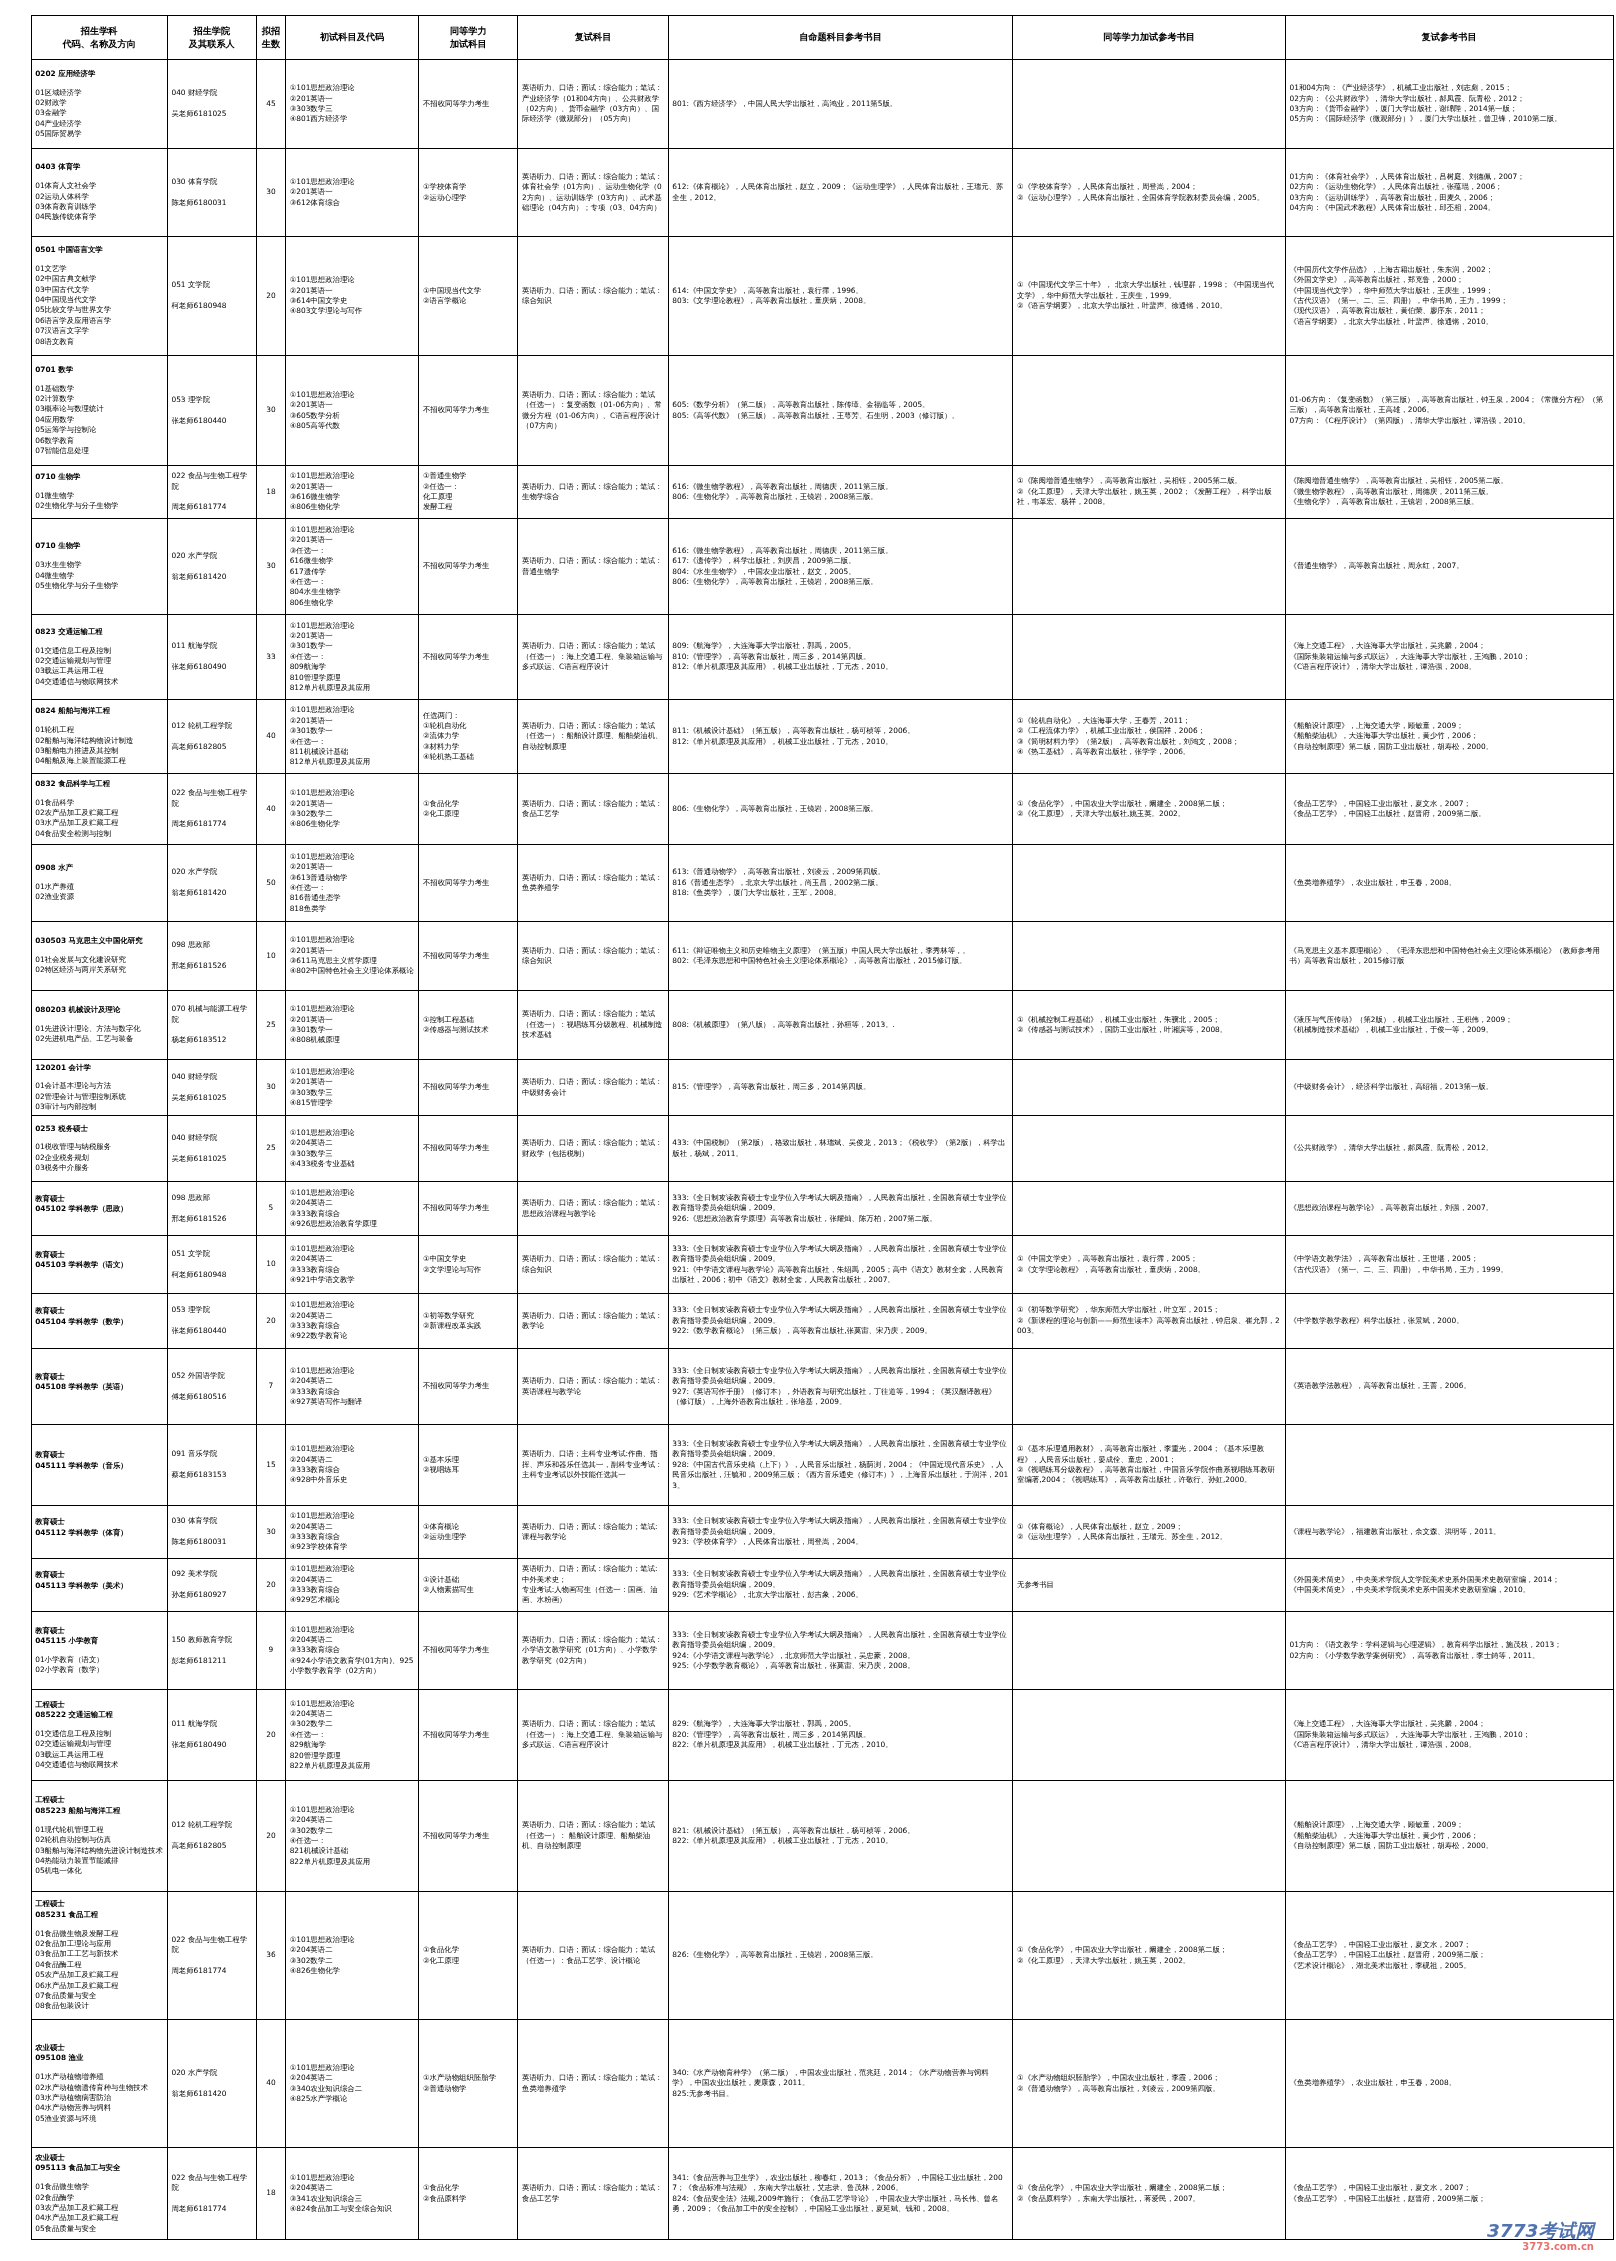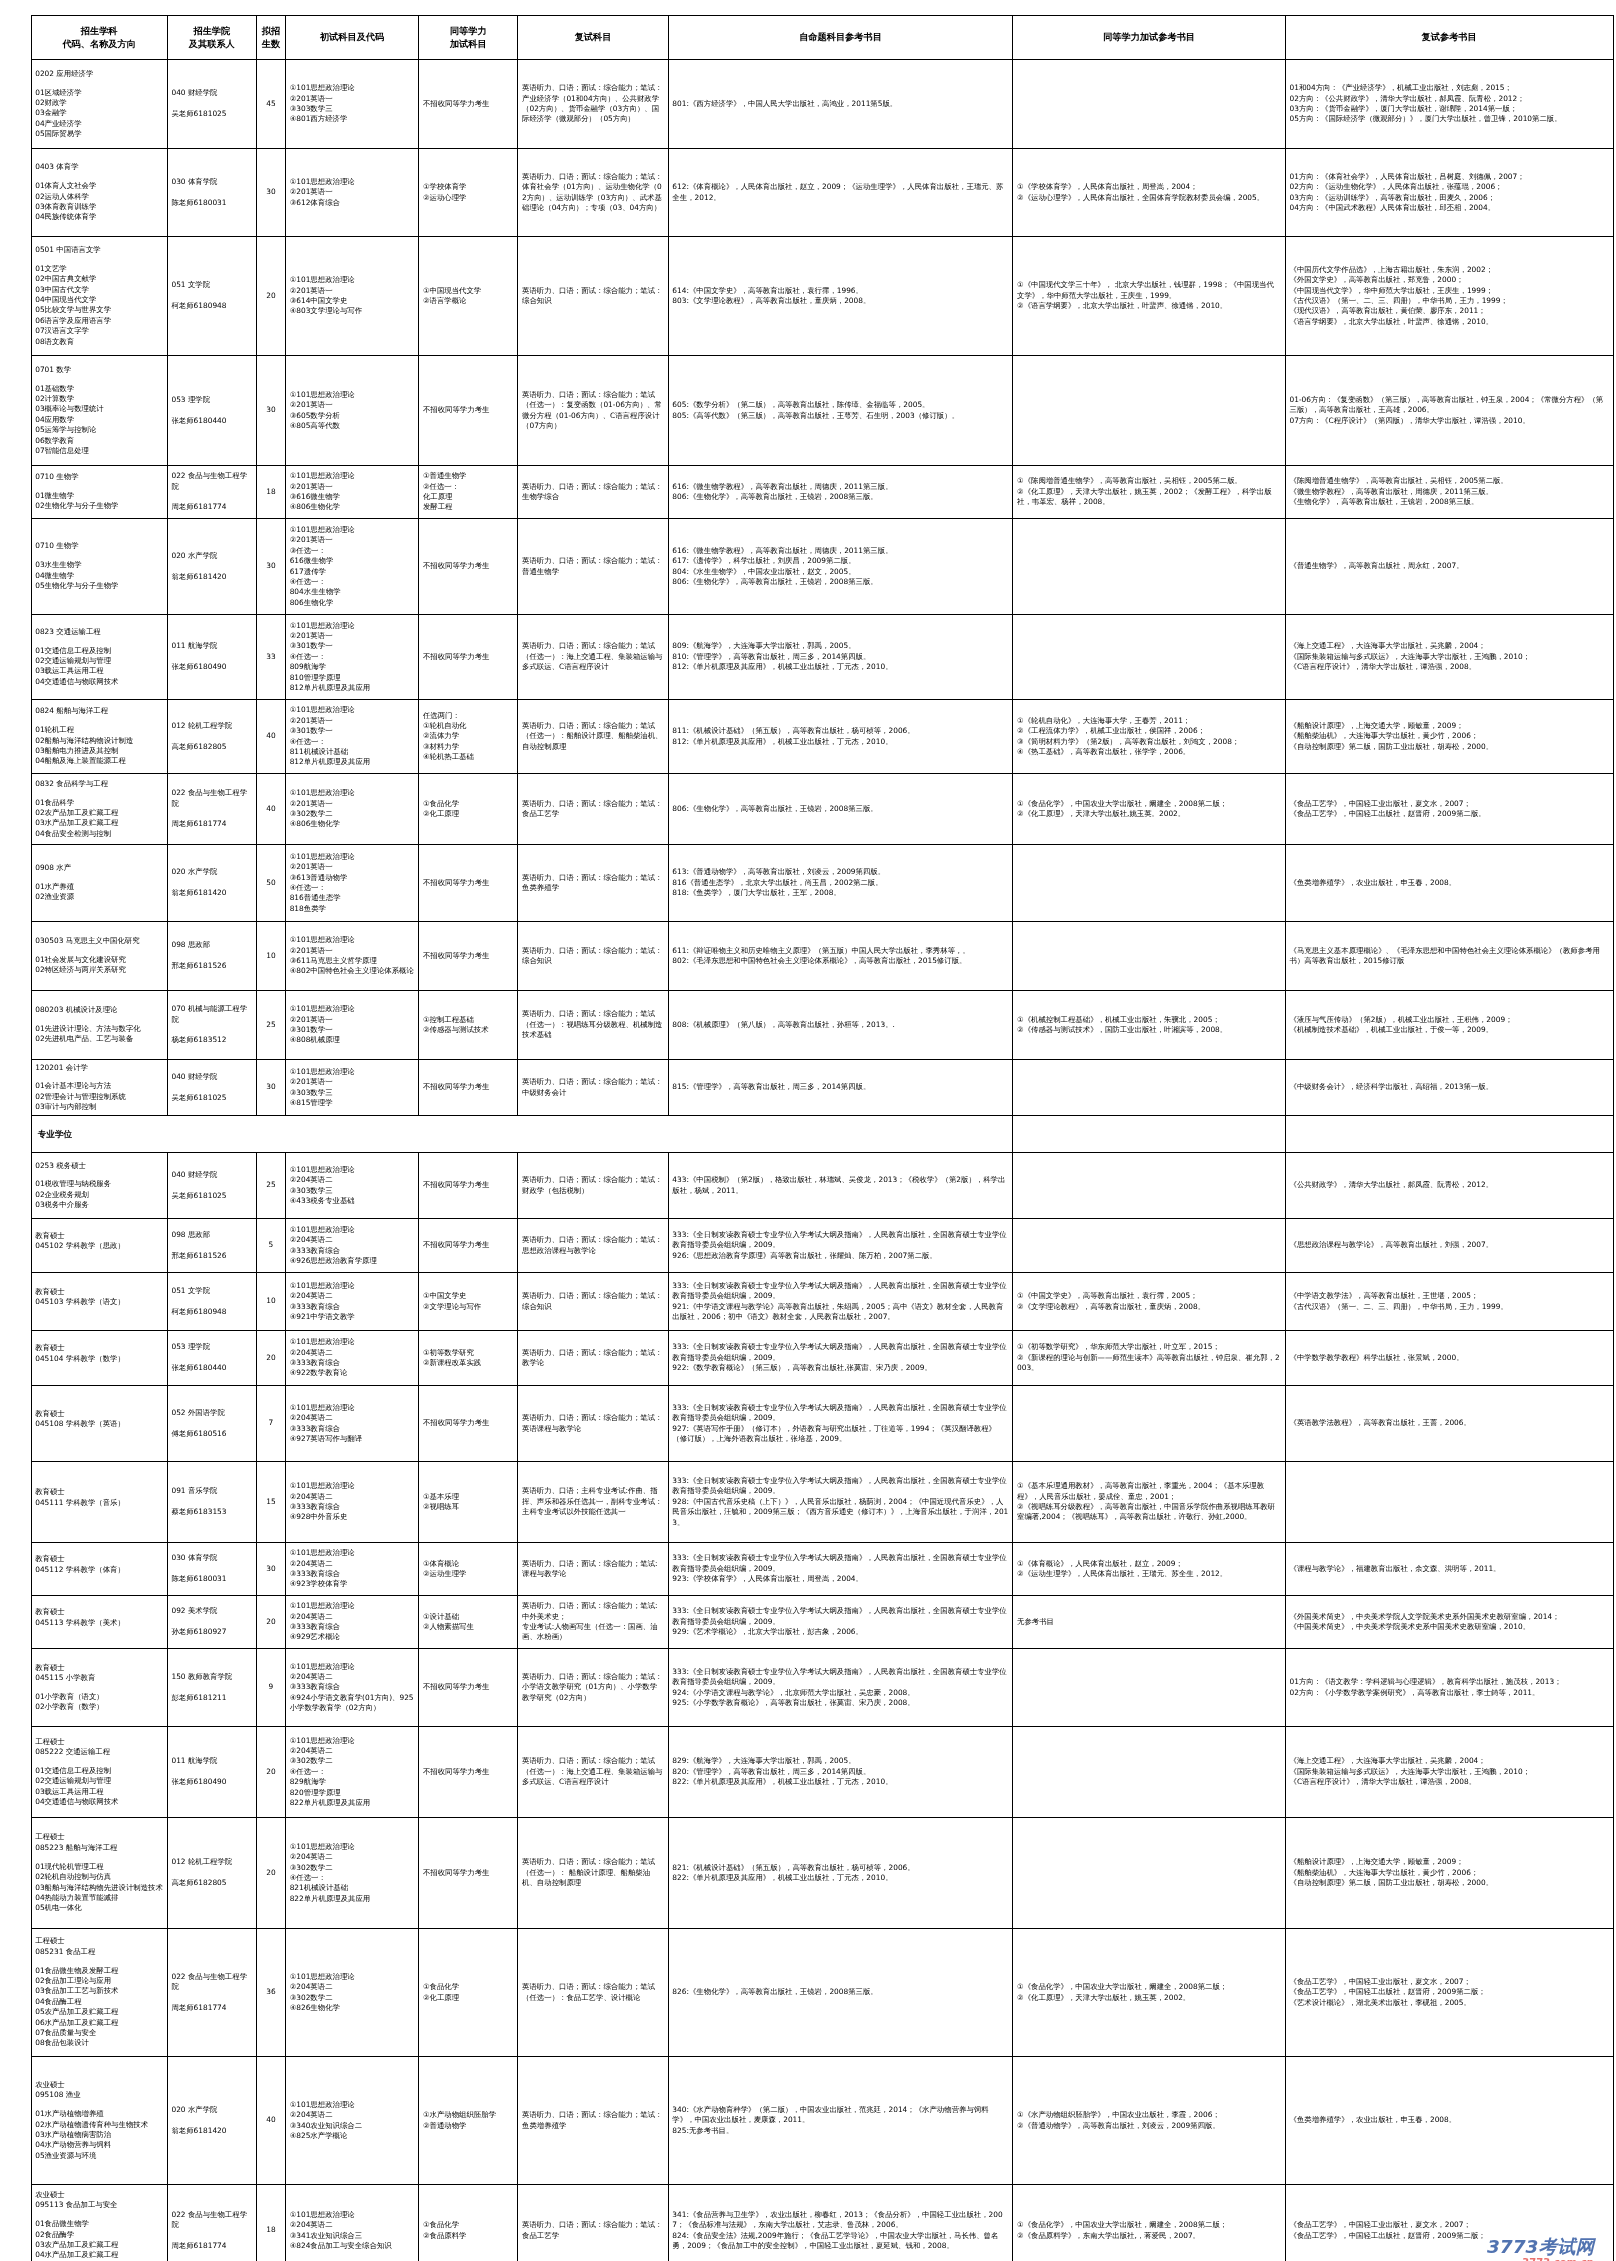--- a/index.html
+++ b/index.html
@@ -34,21 +34,21 @@
     overflow:hidden;
   }
   table.catalog th{
     font-size:9.2px;
     font-weight:bold;
     text-align:center;
     height:38px;
     border-bottom:1.8px solid #000;
   }
   td.c-subject{vertical-align:top;text-align:left;}
-  td.c-subject .subject-title{font-weight:normal;display:block;margin-bottom:8.6px;}
+  td.c-subject .subject-title{font-weight:bold;display:block;margin-bottom:8.6px;}
   td.c-quota{text-align:center;}
   td.c-college{padding-left:5px;}
   tr.section-row td{
     font-weight:bold;
     font-size:8.6px;
     text-align:left;
     padding-left:6.2px;
     vertical-align:middle;
   }
   .watermark{
@@ -406,25 +406,20 @@
           <td>①101思想政治理论
 ②201英语一
 ③303数学三
 ④815管理学</td>
           <td>不招收同等学力考生</td>
           <td>英语听力、口语；面试：综合能力；笔试：中级财务会计</td>
           <td>815:《管理学》，高等教育出版社，周三多，2014第四版。</td>
           <td></td>
           <td>《中级财务会计》，经济科学出版社，高绍福，2013第一版。</td>
         </tr>
-        <tr class="section-row" style="height: 37px;">
-          <td colspan="7">专业学位</td>
-          <td></td>
-          <td></td>
-        </tr>
         <tr style="height: 66px;">
           <td class="c-subject"><span class="subject-title">0253 税务硕士</span><span>01税收管理与纳税服务
 02企业税务规划
 03税务中介服务</span></td>
           <td class="c-college">040 财经学院
 
 吴老师6181025</td>
           <td class="c-quota">25</td>
           <td>①101思想政治理论
 ②204英语二

